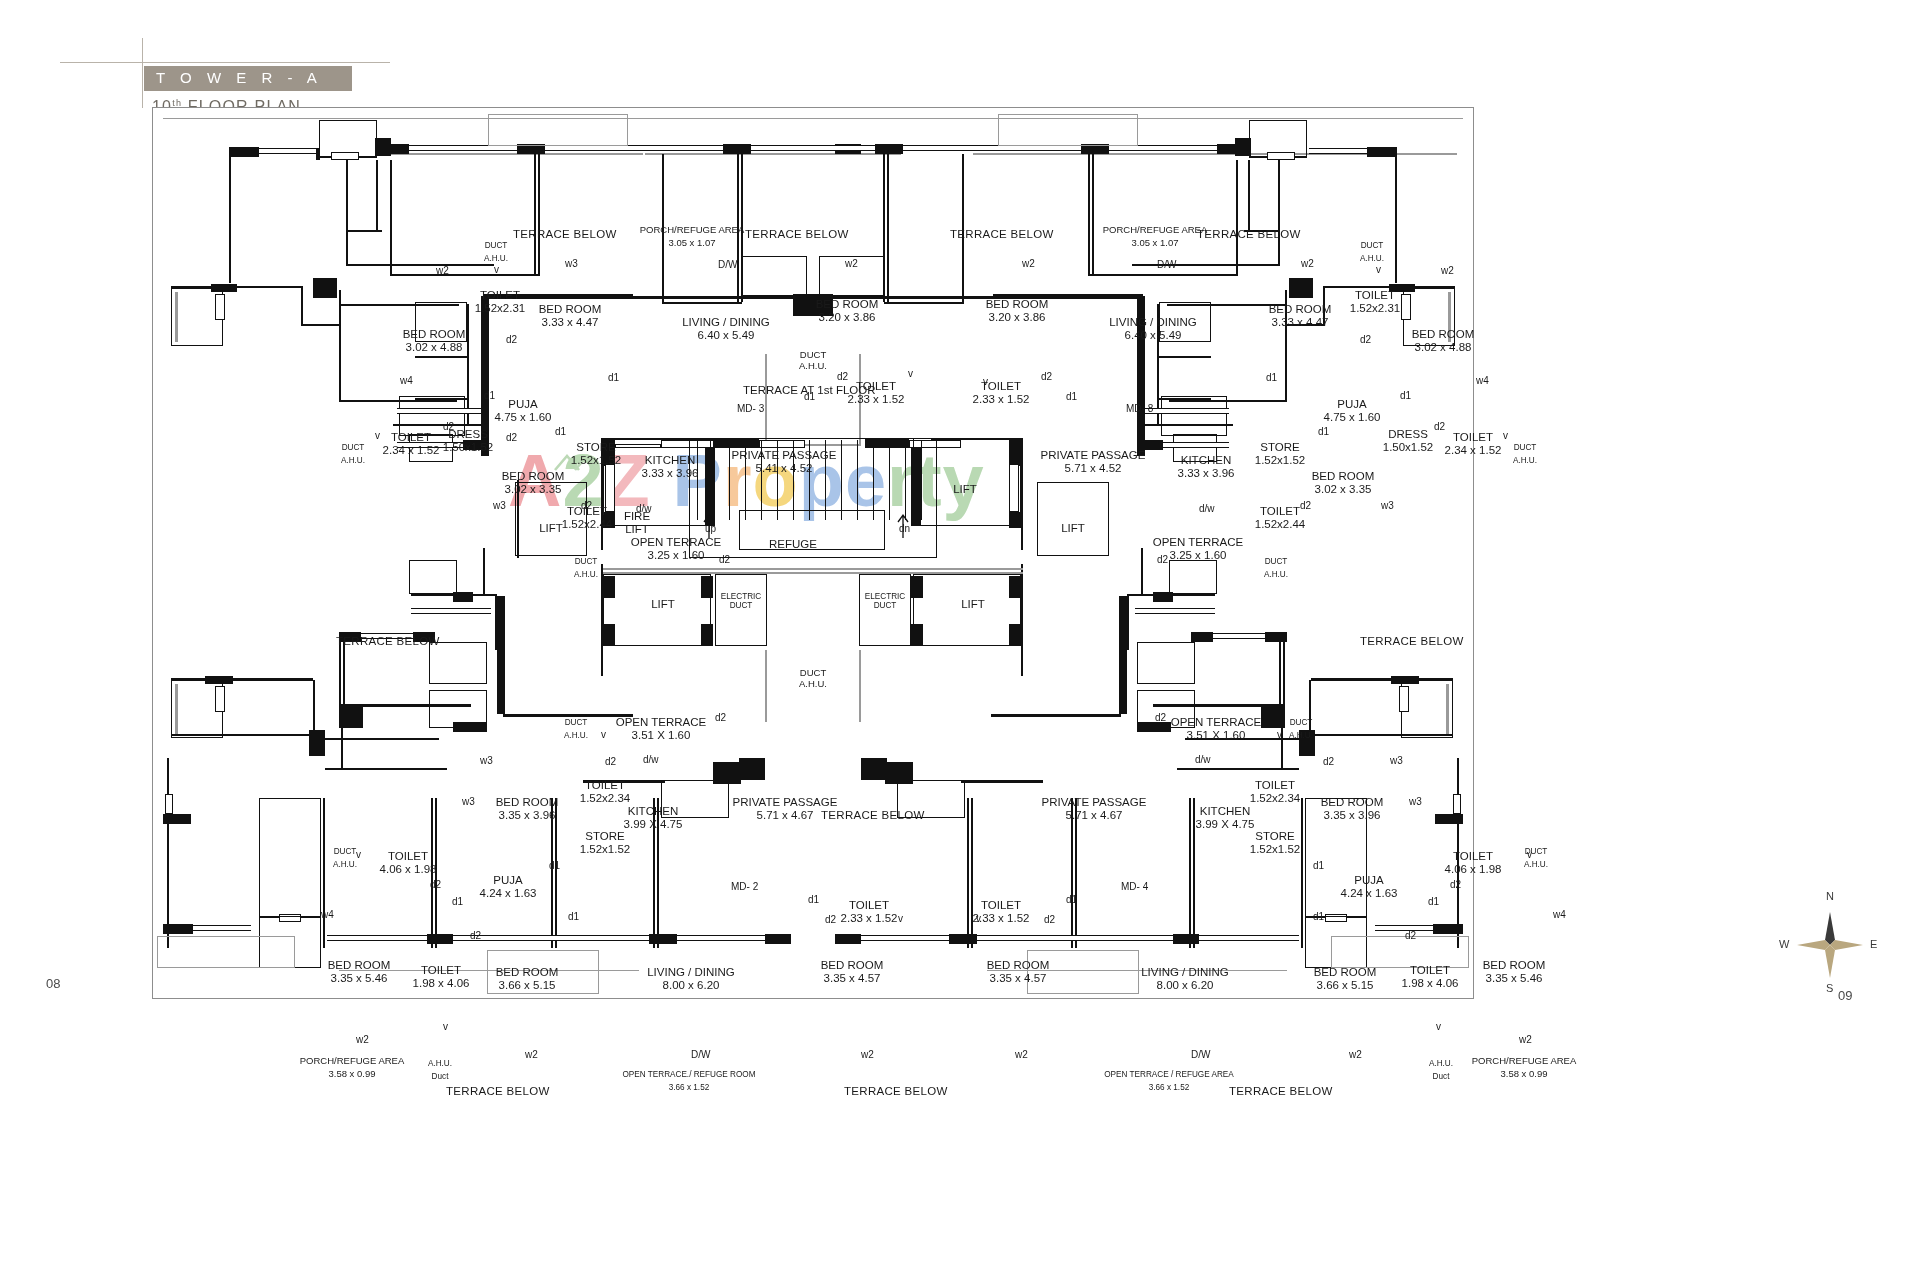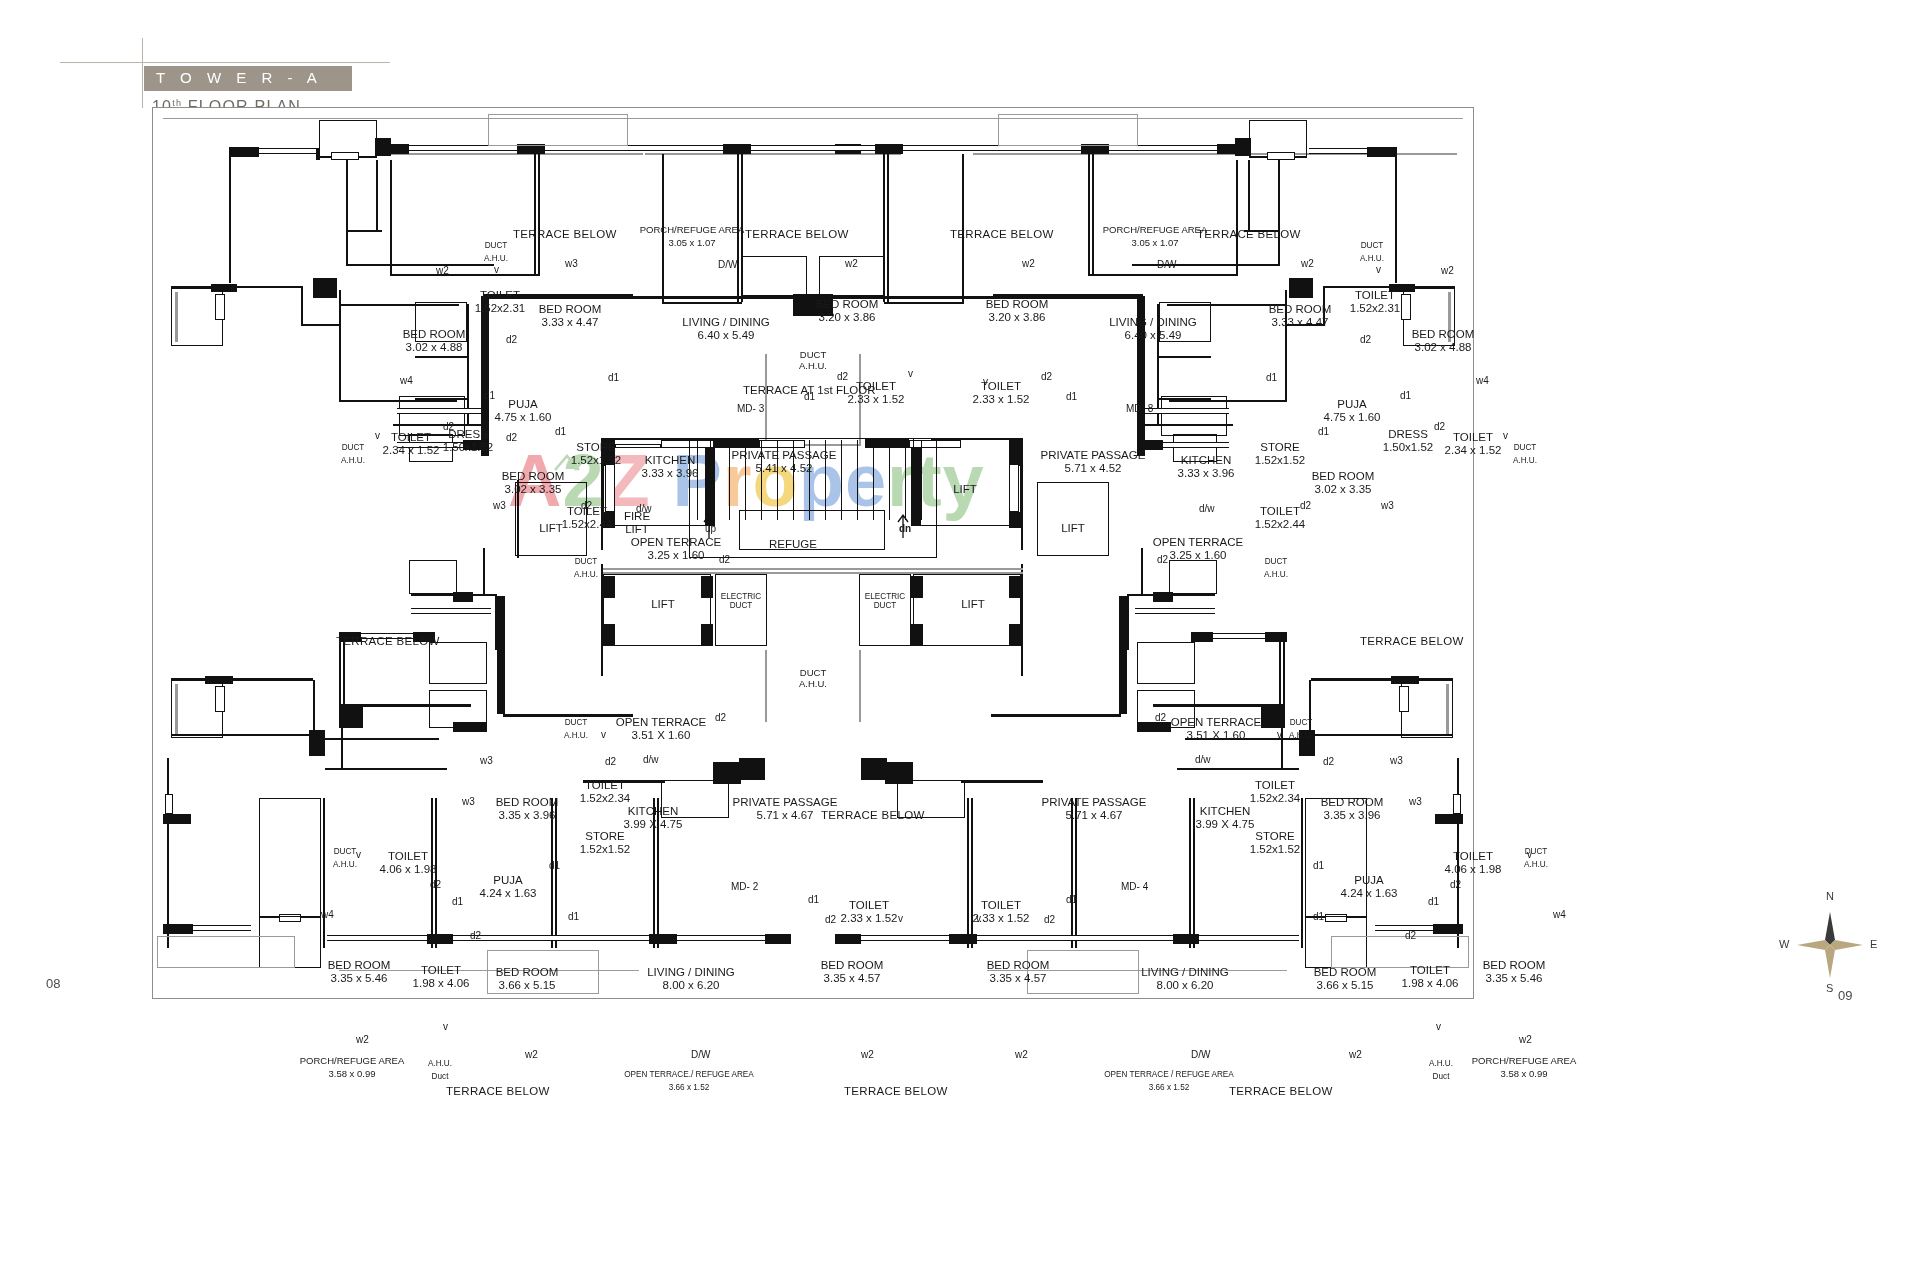--- a/index.html
+++ b/index.html
@@ -674,21 +674,21 @@
       <div class="lbl l2 sm" style="left: 119px; top: 946px; width: 160px;">
         <div>PORCH/REFUGE AREA</div>
         <div>3.58 x 0.99</div>
       </div>
       <div class="lbl l2 xs" style="left: 207px; top: 949px; width: 160px;">
         <div>A.H.U.</div>
         <div>Duct</div>
       </div>
       <div class="lbl l2 xs" style="left: 456px; top: 960px; width: 160px;">
         <div>OPEN TERRACE./
-REFUGE AREA</div>
+REFUGE ROOM</div>
         <div>3.66 x 1.52</div>
       </div>
       <div class="lbl l2" style="left: 768px; top: 791px; width: 160px;">
         <div>TOILET</div>
         <div>2.33 x 1.52</div>
       </div>
       <div class="lbl l2" style="left: 785px; top: 851px; width: 160px;">
         <div>BED ROOM</div>
         <div>3.35 x 4.57</div>
       </div>
@@ -868,21 +868,21 @@
     <div>FIRE</div>
     <div>LIFT</div>
   </div>
   <div class="lbl" style="left:752px;top:375px;width:120px;">LIFT</div>
   <div class="lbl" style="left:338px;top:414px;width:120px;">LIFT</div>
   <div class="lbl" style="left:860px;top:414px;width:120px;">LIFT</div>
   <div class="lbl" style="left:450px;top:490px;width:120px;">LIFT</div>
   <div class="lbl" style="left:760px;top:490px;width:120px;">LIFT</div>
   <div class="lbl" style="left:560px;top:430px;width:160px;">REFUGE</div>
   <div class="tag" style="left:552px;top:415px;">up</div>
-  <div class="tag" style="left:746px;top:415px;font-weight:bold;">dn</div>
+  <div class="tag" style="left:746px;top:415px;">dn</div>
   <div class="lbl xs" style="left:538px;top:484px;width:100px;">
     <div>ELECTRIC</div>
     <div>DUCT</div>
   </div>
   <div class="lbl xs" style="left:682px;top:484px;width:100px;">
     <div>ELECTRIC</div>
     <div>DUCT</div>
   </div>
   <div class="lbl sm" style="left:610px;top:242px;width:100px;">
     <div>DUCT</div>

